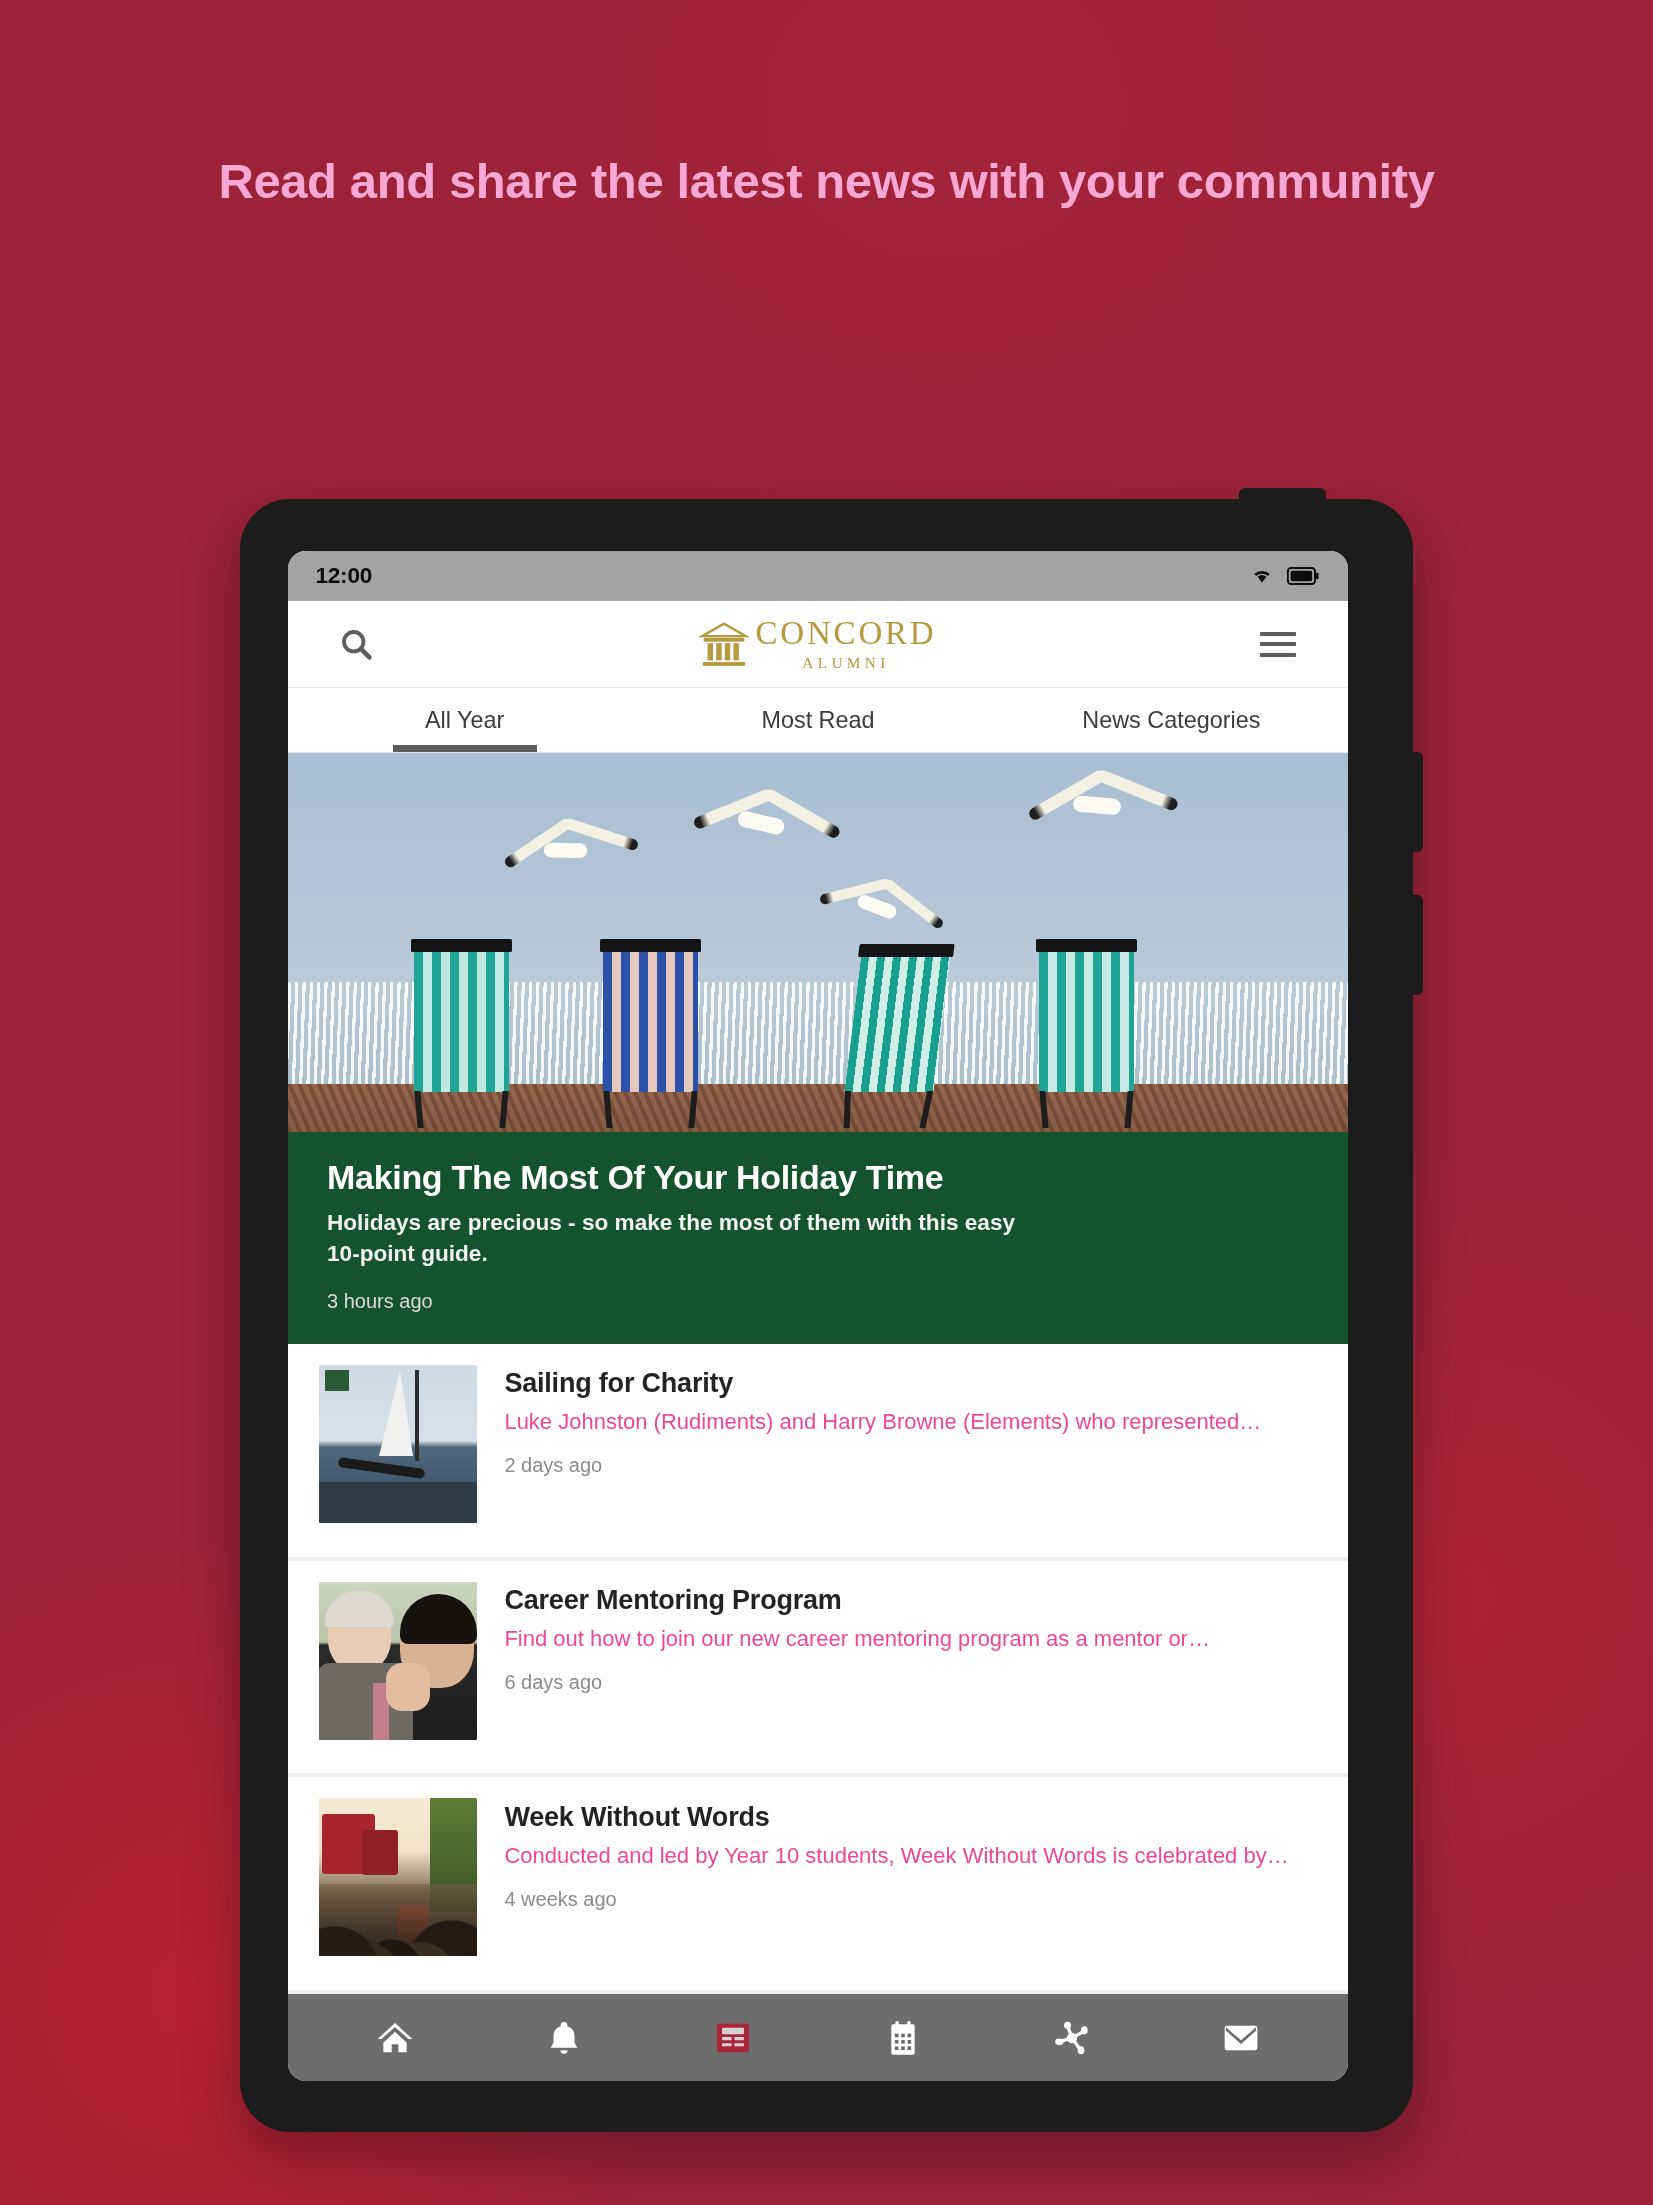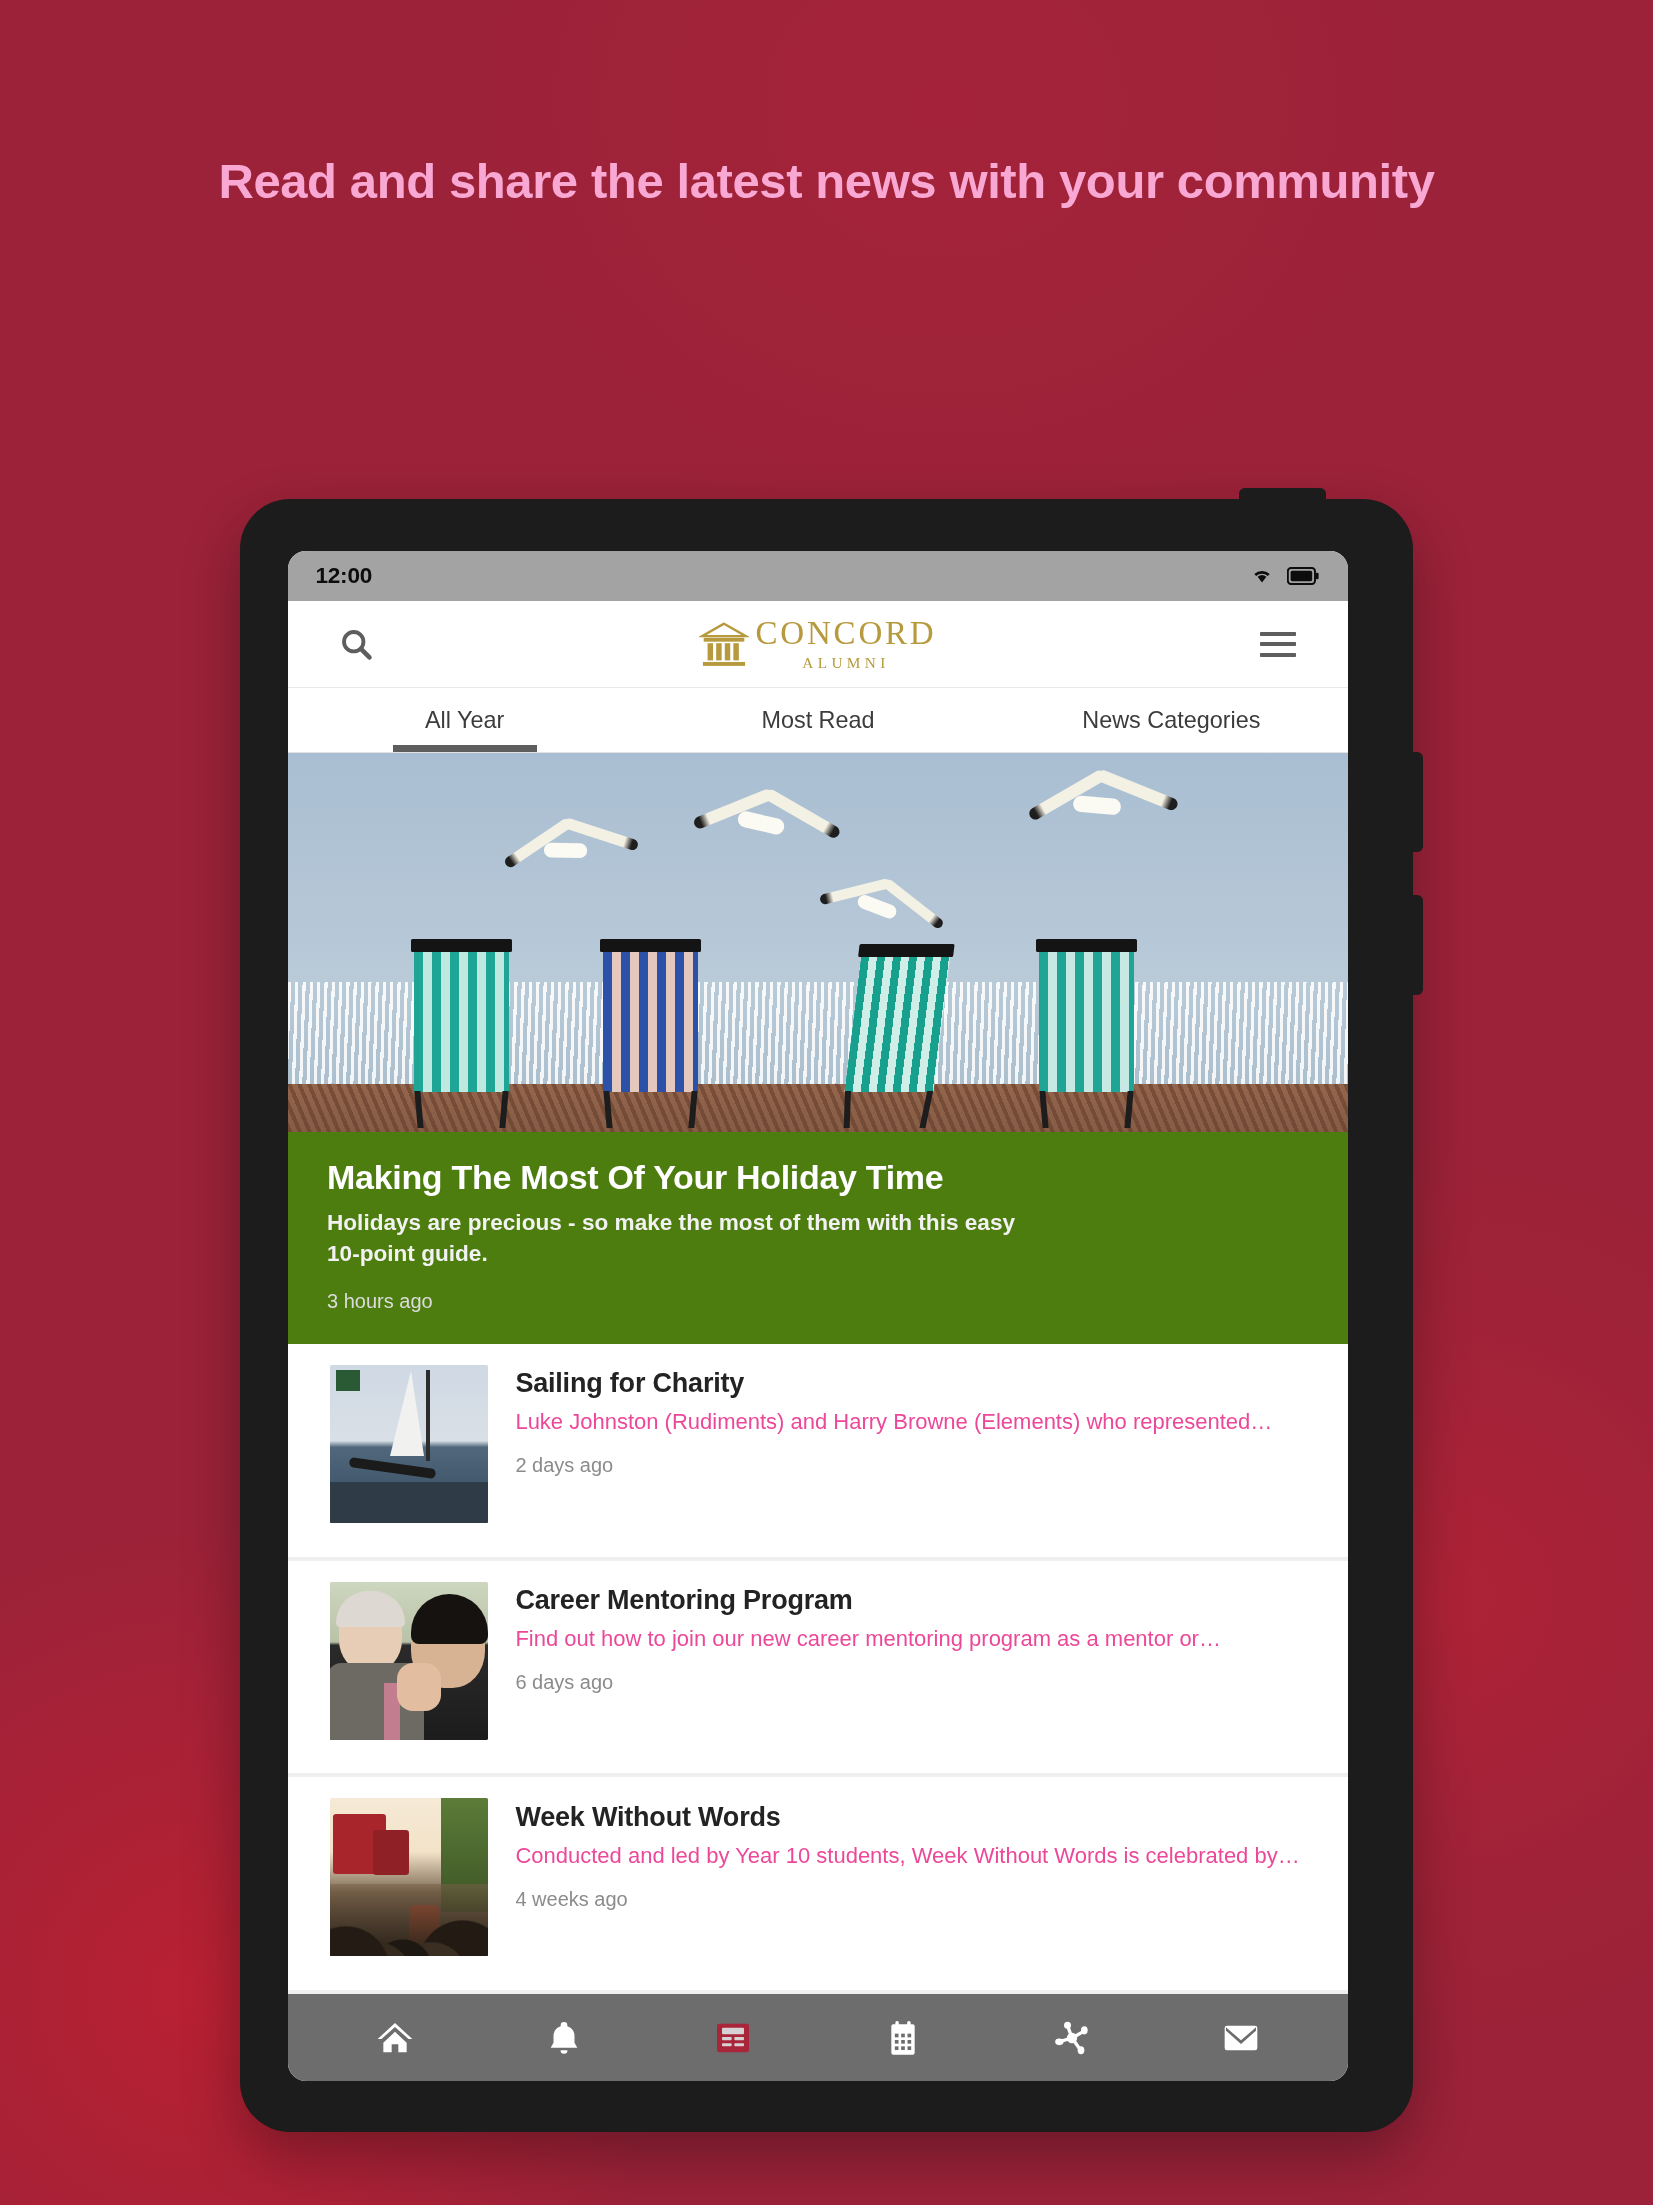--- a/index.html
+++ b/index.html
@@ -157,29 +157,29 @@
     background: linear-gradient(90deg, #1e1e1e 0 8%, #f3f0e4 18% 100%);
     border-radius: 6.5px;
   }
   .gull .w1 { transform: rotate(-26deg); left: 0; top: 0; }
   .gull .w2 { transform: rotate(26deg) scaleX(-1); left: 69px; top: 0; }
   .gull .body {
     width: 47px; height: 16px; left: 47px; top: 9.7px;
     background: #fbfaf3; border-radius: 8px; transform: rotate(9deg);
   }
 
-  .featured-meta { background: #4d7c0f; padding: 26px 39px 31px 39px; }
+  .featured-meta { background: #14532d; padding: 26px 39px 31px 39px; }
   .featured-title { color: #fff; font-size: 34px; font-weight: 700; letter-spacing: -0.3px; }
   .featured-desc { color: #f2f2f2; font-size: 22.6px; line-height: 1.35; margin-top: 11px; max-width: 726px; font-weight: bold; }
   .featured-time { color: #dcdcdc; font-size: 20px; margin-top: 21px; }
 
   
   .row {
     display: flex; gap: 27.4px; background: #fff;
-    padding: 21px 32px 21px 42px;
+    padding: 21px 32px 21px 31px;
     border-bottom: 4.8px solid #efefef;
     align-items: flex-start;
     height: 245px;
   }
   .thumb { flex: 0 0 158px; height: 158px; border-radius: 1.6px; overflow: hidden; position: relative; }
   .row-body { flex: 1; padding-top: 3.2px; min-width: 0; }
   .row-title { font-size: 27px; font-weight: 700; color: #232323; letter-spacing: -0.2px; }
   .row-desc { font-size: 22px; color: #ec4899; line-height: 1.33; margin-top: 8px; }
   .row-time { font-size: 20px; color: #8b8b8b; margin-top: 18px; }
 

